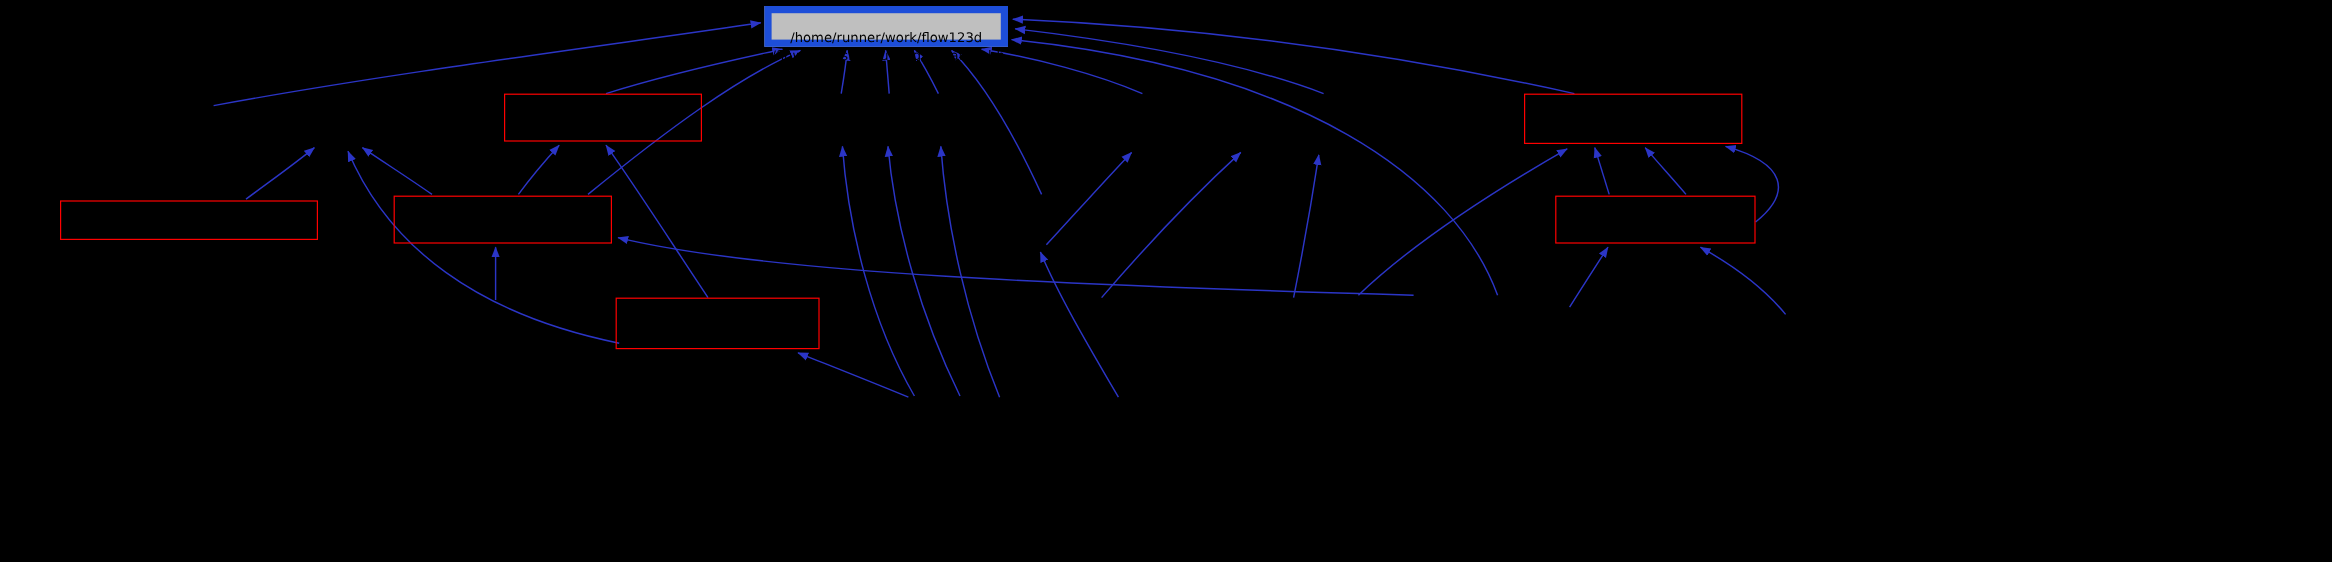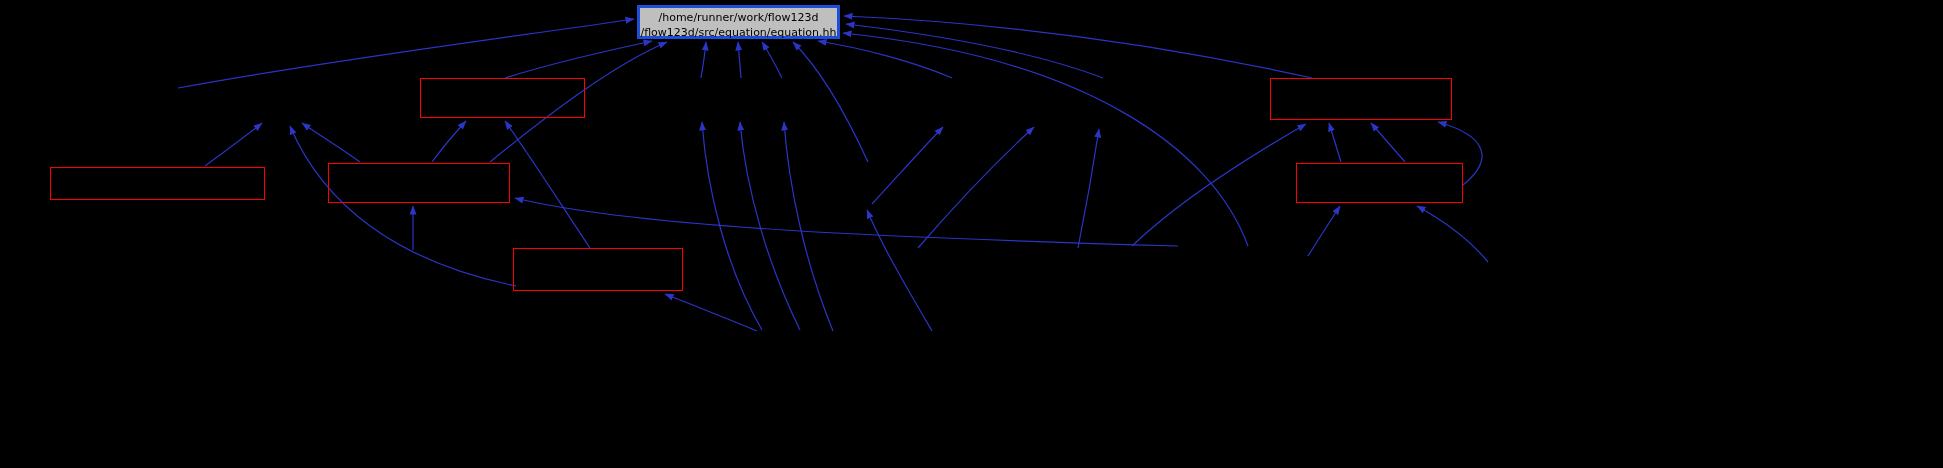--- a/index.html
+++ b/index.html
@@ -28,25 +28,25 @@
     stroke-width: 1.2px;
   }
   marker path { fill: var(--edge, #2b35c6); }
   .node {
     position: absolute;
     box-sizing: border-box;
   }
   .node-main {
     background: var(--fill, #bfbfbf);
     color: var(--txt, #000000);
-    border: 3px solid #1d4ed8;
+    border: 6px solid #1d4ed8;
     font-size: 11px;
     line-height: 15px;
     text-align: center;
-    padding-top: 2px;
+    padding-top: 13px;
     white-space: nowrap;
   }
   .node-red {
     border: 1px solid var(--red, #ff0000);
     background: transparent;
     cursor: pointer;
   }
 </style>
 </head>
 <body>
@@ -90,21 +90,21 @@
       <path class="edge" marker-end="url(#ah)" d="M833,331 C806,265 789,190 784,122"></path>
       <path class="edge" marker-end="url(#ah)" d="M872,204 C896,178 920,151 943,127"></path>
       <path class="edge" marker-end="url(#ah)" d="M918,248 C955,205 998,160 1034,127"></path>
       <path class="edge" marker-end="url(#ah)" d="M1078,248 C1086,208 1093,168 1099,129"></path>
       <path class="edge" marker-end="url(#ah)" d="M932,331 C908,290 882,246 867,210"></path>
     </g>
   </svg>
 
   <div class="node node-main" style="left:637px; top:5px; width:203px; height:34px;">
     <div>/home/runner/work/flow123d</div>
-    <div>/flow123d/src/equation/equation.hh</div>
+    <div>/flow123d/src/coupling/equation.hh</div>
   </div>
 
   <div class="node node-red" style="left:420px; top:78px; width:165px; height:40px;"></div>
 
   <div class="node node-red" style="left:50px; top:167px; width:215px; height:33px;"></div>
 
   <div class="node node-red" style="left:328px; top:163px; width:182px; height:40px;"></div>
 
   <div class="node node-red" style="left:513px; top:248px; width:170px; height:43px;"></div>
 

